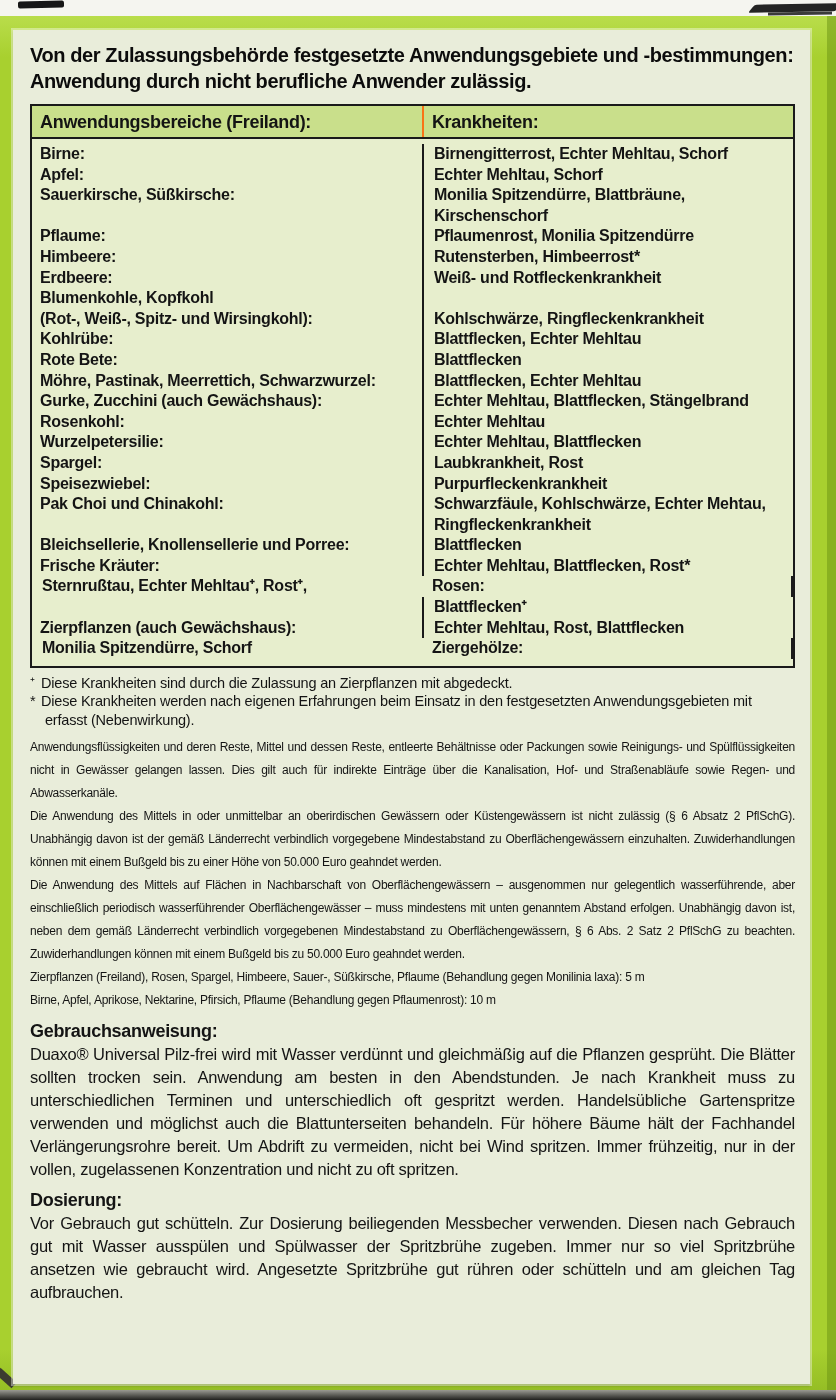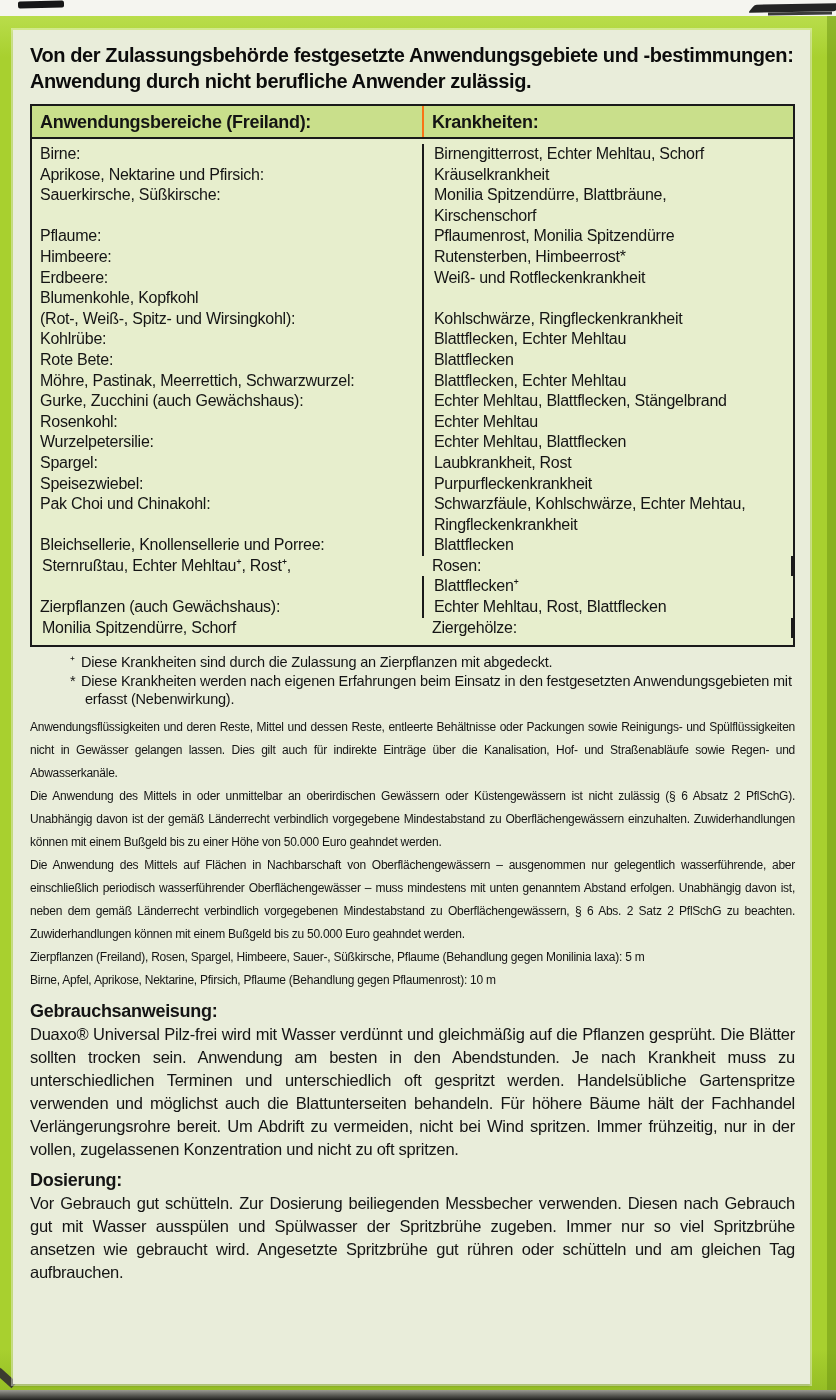--- a/index.html
+++ b/index.html
@@ -28,30 +28,30 @@
     padding:12px 15px 0 17px;
     box-shadow:0 0 0 2px rgba(255,255,255,.4), 0 2px 2px rgba(60,70,20,.35);
   }
   .doc-title{font-weight:700;font-size:20px;line-height:26px;letter-spacing:-0.4px;color:#0c0c0c;}
 
   
   .apptable{margin-top:10px;border:2px solid #1a1a1a;background:#e7eecd;}
   .thead{display:grid;grid-template-columns:51.5% 1fr;border-bottom:2px solid #1a1a1a;background:#c9df8b;}
   .thead .hcell{font-weight:700;font-size:18px;line-height:20px;padding:6px 8px 5px 8px;letter-spacing:-0.3px;}
   .thead .hcell.hl{border-right:2px solid #f97316;}
-  .tbody{padding:5px 0 7px 0;}
+  .tbody{padding:5px 0 7px 0;font-weight:bold;}
   .trow{display:grid;grid-template-columns:51.5% 1fr;}
   .tcell{font-size:16px;line-height:20.6px;letter-spacing:-0.25px;white-space:nowrap;overflow:hidden;}
   .tcell.tleft{padding-left:8px;border-right:2px solid #1a1a1a;}
   .tcell.tright{padding-left:10px;}
   .tcell:empty::before{content:"\00a0";}
 
   
   .footnotes{margin-top:6px;}
-  .footnote{font-size:14.5px;line-height:18.5px;letter-spacing:-0.2px;padding-left:15px;text-indent:-15px;margin-left:40px;}
+  .footnote{font-size:14.5px;line-height:18.5px;letter-spacing:-0.2px;padding-left:15px;text-indent:-15px;}
   .fmark{display:inline-block;width:11px;text-indent:0;}
 
   
   .bodytext{margin-top:7px;}
   .bodytext p{margin:0;font-size:12px;line-height:23px;letter-spacing:-0.25px;text-align:justify;}
   .section{margin-top:7px;}
   .section-title{font-weight:700;font-size:18px;line-height:24px;letter-spacing:-0.3px;}
   .section p{margin:0;font-size:16.5px;line-height:23px;letter-spacing:-0.25px;text-align:justify;}
 </style>
 </head>
@@ -77,22 +77,22 @@
       <div class="thead">
         <div class="hcell hl">Anwendungsbereiche (Freiland):</div>
         <div class="hcell">Krankheiten:</div>
       </div>
       <div class="tbody">
           <div class="trow">
             <div class="tcell tleft">Birne:</div>
             <div class="tcell tright">Birnengitterrost, Echter Mehltau, Schorf</div>
           </div>
           <div class="trow">
-            <div class="tcell tleft">Aprikose, Nektarine und Pfirsich:</div>
-            <div class="tcell tright">Kräuselkrankheit</div>
+            <div class="tcell tleft">Apfel:</div>
+            <div class="tcell tright">Echter Mehltau, Schorf</div>
           </div>
           <div class="trow">
             <div class="tcell tleft">Sauerkirsche, Süßkirsche:</div>
             <div class="tcell tright">Monilia Spitzendürre, Blattbräune,</div>
           </div>
           <div class="trow">
             <div class="tcell tleft"></div>
             <div class="tcell tright">Kirschenschorf</div>
           </div>
           <div class="trow">
@@ -151,20 +151,24 @@
             <div class="tcell tleft">Pak Choi und Chinakohl:</div>
             <div class="tcell tright">Schwarzfäule, Kohlschwärze, Echter Mehtau,</div>
           </div>
           <div class="trow">
             <div class="tcell tleft"></div>
             <div class="tcell tright">Ringfleckenkrankheit</div>
           </div>
           <div class="trow">
             <div class="tcell tleft">Bleichsellerie, Knollensellerie und Porree:</div>
             <div class="tcell tright">Blattflecken</div>
+          </div>
+          <div class="trow">
+            <div class="tcell tleft">Frische Kräuter:</div>
+            <div class="tcell tright">Echter Mehltau, Blattflecken, Rost*</div>
           </div>
           <div class="trow">
             <div class="tcell tright">Sternrußtau, Echter Mehltau⁺, Rost⁺,</div>
             <div class="tcell tleft">Rosen:</div>
           </div>
           <div class="trow">
             <div class="tcell tleft"></div>
             <div class="tcell tright">Blattflecken⁺</div>
           </div>
           <div class="trow">

